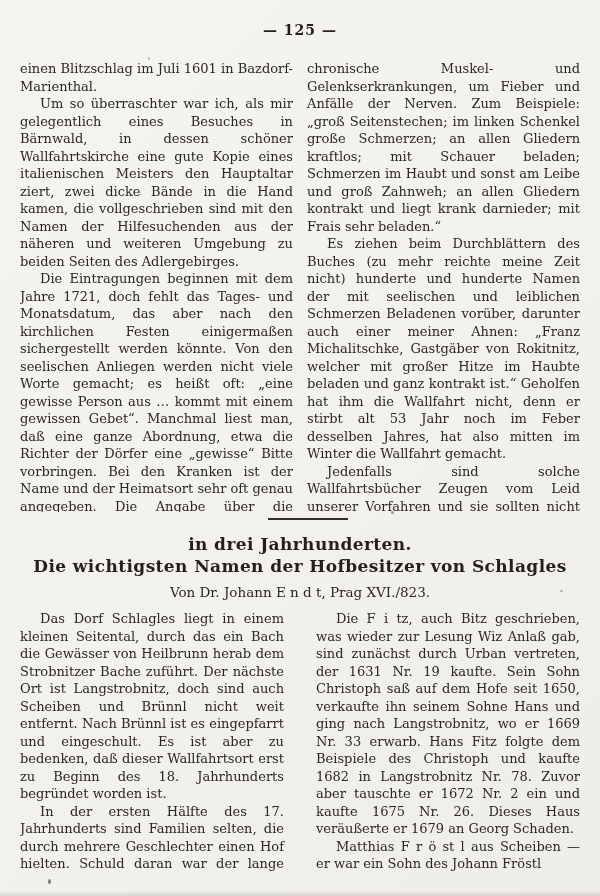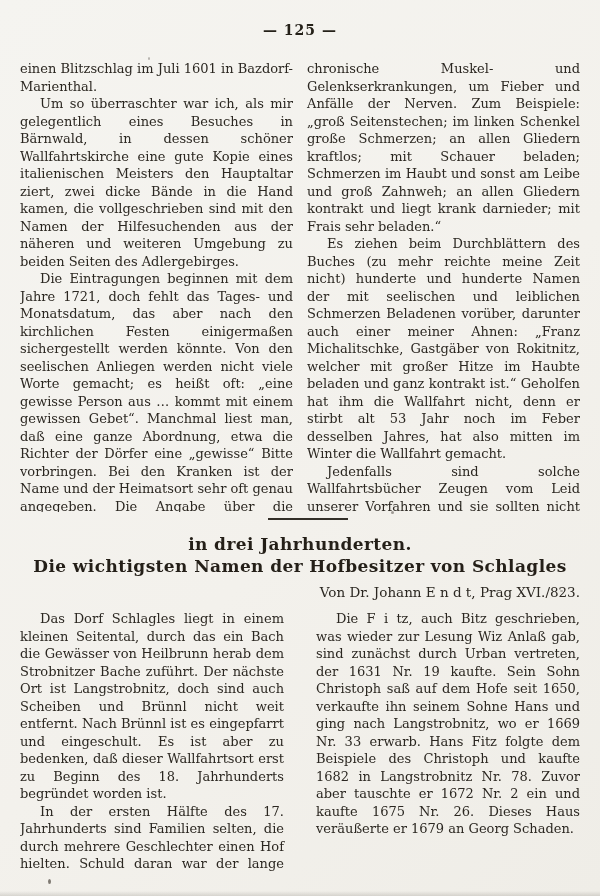--- a/index.html
+++ b/index.html
@@ -67,21 +67,21 @@
     margin-top: 13px;
     text-align: center;
     font-size: 17px;
     font-weight: bold;
     line-height: 22px;
     color: #241f18;
     letter-spacing: 0.4px;
   }
   .byline {
     margin-top: 7px;
-    text-align: right;
+    text-align: center;
     font-size: 13.5px;
     color: #2b2721;
   }
   .speck {
     position: absolute;
     background: #57514a;
     border-radius: 50%;
   }
   .speck-1 { left: 48px;  top: 879px; width: 3px; height: 5px; opacity: .75; }
   .speck-2 { left: 391px; top: 511px; width: 3px; height: 3px; opacity: .55; }
@@ -123,20 +123,21 @@
 
   <div class="byline">Von Dr. Johann E n d t, Prag XVI./823.</div>
 
   <div class="cols cols-main">
     <div class="col">
       <p>Das Dorf Schlagles liegt in einem kleinen Seitental, durch das ein Bach die Gewässer von Heilbrunn herab dem Strobnitzer Bache zuführt. Der nächste Ort ist Langstrobnitz, doch sind auch Scheiben und Brünnl nicht weit entfernt. Nach Brünnl ist es eingepfarrt und eingeschult. Es ist aber zu bedenken, daß dieser Wallfahrtsort erst zu Beginn des 18. Jahrhunderts begründet worden ist.</p>
       <p>In der ersten Hälfte des 17. Jahrhunderts sind Familien selten, die durch mehrere Geschlechter einen Hof hielten. Schuld daran war der lange Krieg.</p>
     </div>
     <div class="col">
       <p>Die F i tz, auch Bitz geschrieben, was wieder zur Lesung Wiz Anlaß gab, sind zunächst durch Urban vertreten, der 1631 Nr. 19 kaufte. Sein Sohn Christoph saß auf dem Hofe seit 1650, verkaufte ihn seinem Sohne Hans und ging nach Langstrobnitz, wo er 1669 Nr. 33 erwarb. Hans Fitz folgte dem Beispiele des Christoph und kaufte 1682 in Langstrobnitz Nr. 78. Zuvor aber tauschte er 1672 Nr. 2 ein und kaufte 1675 Nr. 26. Dieses Haus veräußerte er 1679 an Georg Schaden.</p>
+      <p>Matthias F r ö st l aus Scheiben — er war ein Sohn des Johann Fröstl</p>
     </div>
   </div>
 
   <div class="speck speck-1"></div>
   <div class="speck speck-2"></div>
   <div class="speck speck-3"></div>
   <div class="speck speck-4"></div>
   <div class="edge-shadow"></div>
 
 </div>

